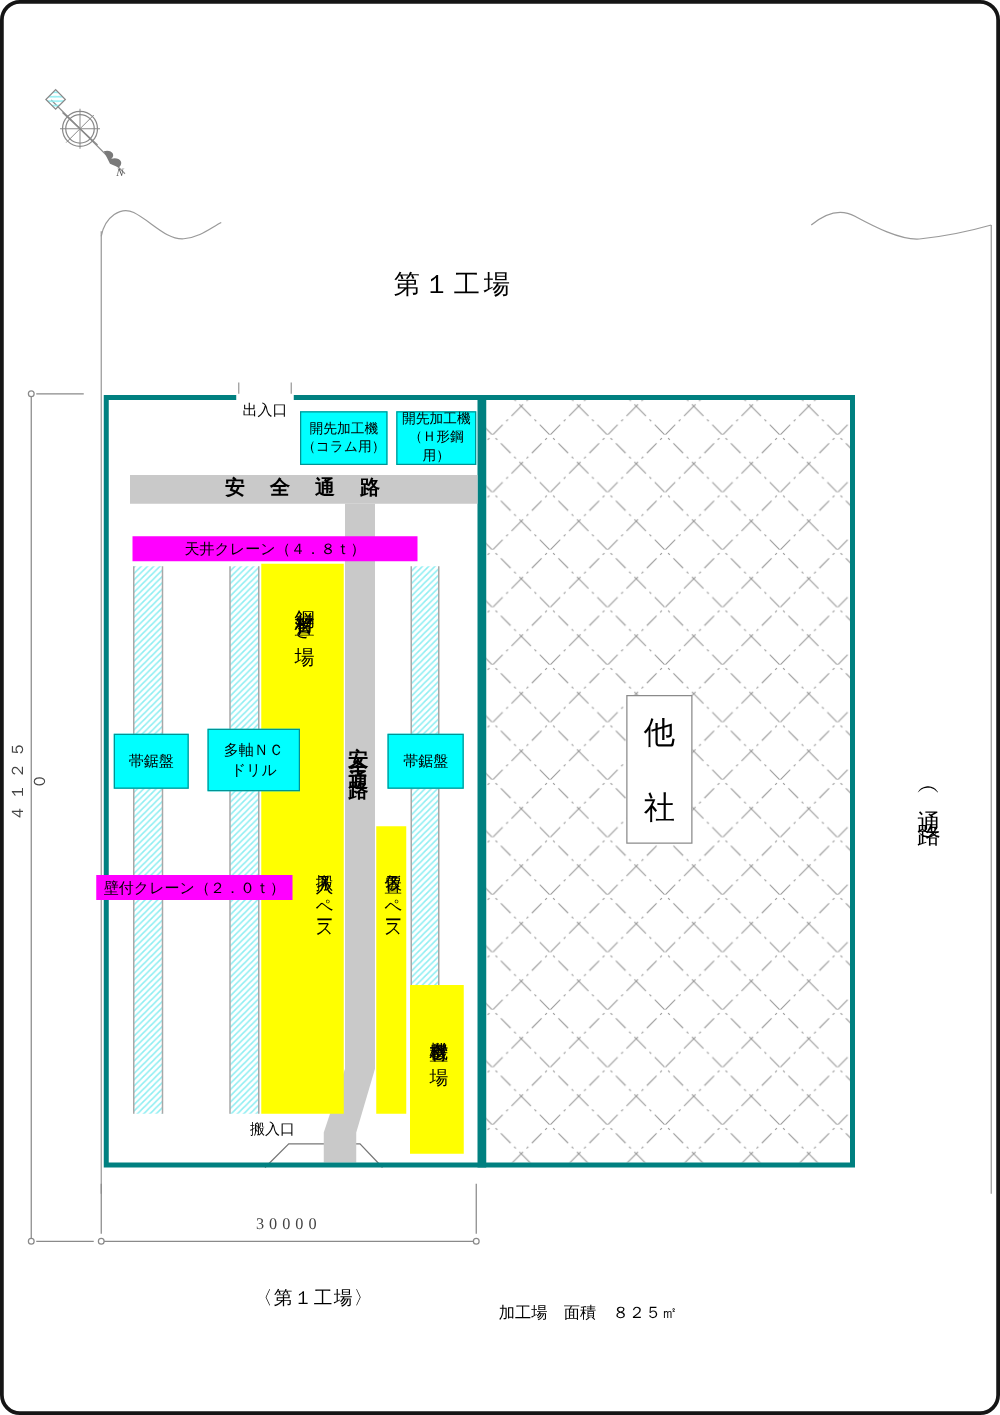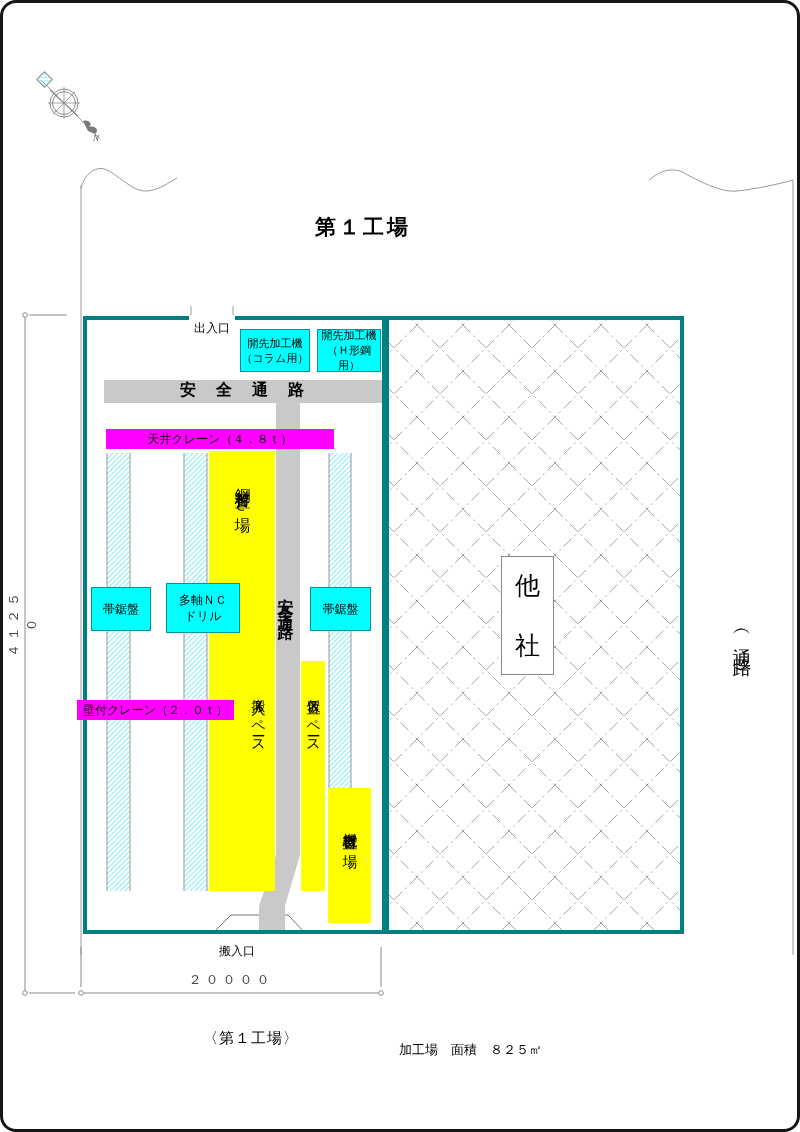--- a/index.html
+++ b/index.html
@@ -22,21 +22,21 @@
     font-size:11px;line-height:1.35;text-align:center;}
   .crane{position:absolute;background:#ff00ff;z-index:5;display:flex;align-items:center;justify-content:center;
     font-size:12px;color:#000;}
   .label{position:absolute;z-index:6;font-size:12px;text-align:center;}
   .vtext{writing-mode:vertical-rl;text-orientation:upright;}
   .zone-label{position:absolute;z-index:6;display:flex;align-items:flex-start;justify-content:center;}
   .other-box{position:absolute;left:498px;top:553px;width:53px;height:119px;background:#fff;
     border:1px solid #8a8a8a;z-index:4;display:flex;flex-direction:column;align-items:center;
     justify-content:space-between;padding:12px 0;box-sizing:border-box;font-size:25px;}
   .title{position:absolute;left:260px;top:210px;width:200px;text-align:center;font-size:21px;
-    font-weight:bold;letter-spacing:3px;z-index:6;}
+    font-weight:normal;letter-spacing:3px;z-index:6;}
   .dim{position:absolute;z-index:6;font-size:13px;color:#444;letter-spacing:4px;text-align:center;
     font-family:"Liberation Serif", serif;}
   .road{position:absolute;left:704px;top:580px;width:48px;height:120px;z-index:6;
     writing-mode:vertical-rl;text-orientation:mixed;font-size:19px;letter-spacing:10px;text-align:center;}
   .caption{position:absolute;left:200px;top:1026px;width:130px;font-size:15px;letter-spacing:1px;z-index:6;}
   .areanote{position:absolute;left:396px;top:1038px;width:220px;font-size:13px;z-index:6;}
 </style>
 </head>
 <body>
 
@@ -158,27 +158,27 @@
   </div>
   <div class="zone-label" style="left:325px;top:818px;width:43px;">
     <span class="vtext" style="font-size:15px;letter-spacing:1px;">機材置き場</span>
   </div>
 
   <div class="zone-label" style="left:266px;top:581px;width:32px;">
     <span class="vtext" style="font-size:16px;letter-spacing:9px;font-weight:bold;">安全通路</span>
   </div>
 
   <div class="label" style="left:186px;top:317px;width:46px;">出入口</div>
-  <div class="label" style="left:211px;top:892px;width:46px;margin-top:48px;">搬入口</div>
+  <div class="label" style="left:192px;top:892px;width:46px;">搬入口</div>
 
   <div class="other-box">
     <span>他</span>
     <span>社</span>
   </div>
   <div class="road">（通路）</div>
 
   <div class="dim" style="left:-20px;top:602px;width:80px;transform:rotate(-90deg);">４１２５０</div>
-  <div class="dim" style="left:178px;top:968px;width:100px;">２００００</div>
+  <div class="dim" style="left:178px;top:968px;width:100px;">30000</div>
 
   <div class="caption">〈第１工場〉</div>
   <div class="areanote">加工場　面積　８２５㎡</div>
 
 </div>
 
 </body></html>

